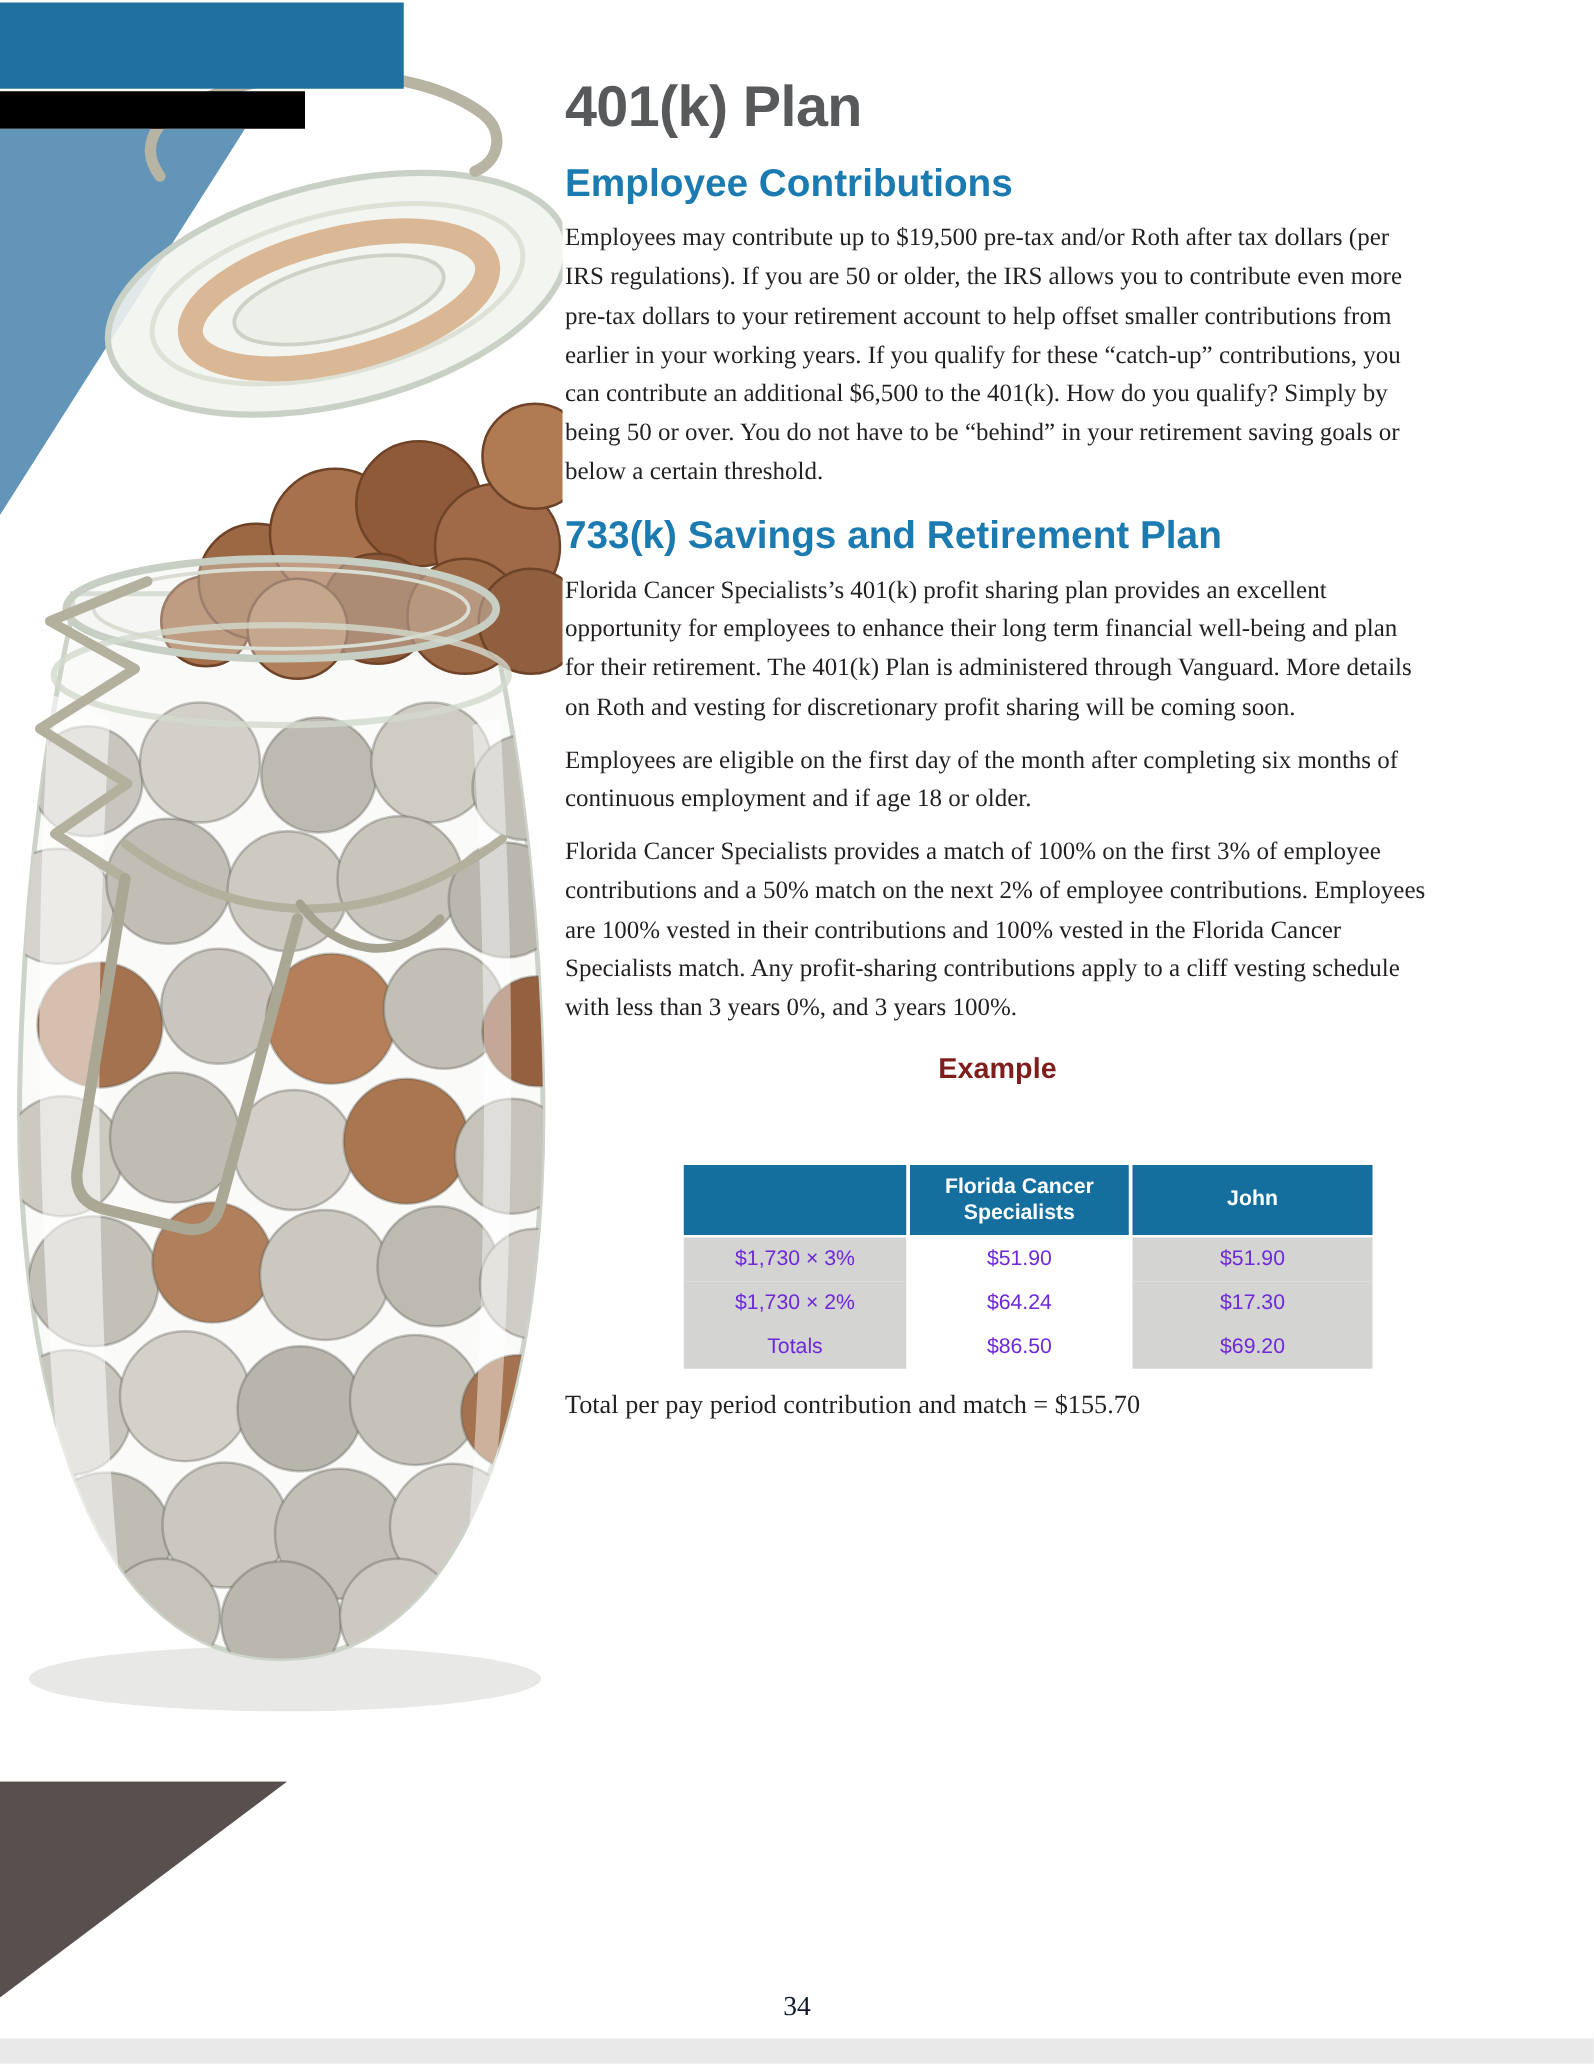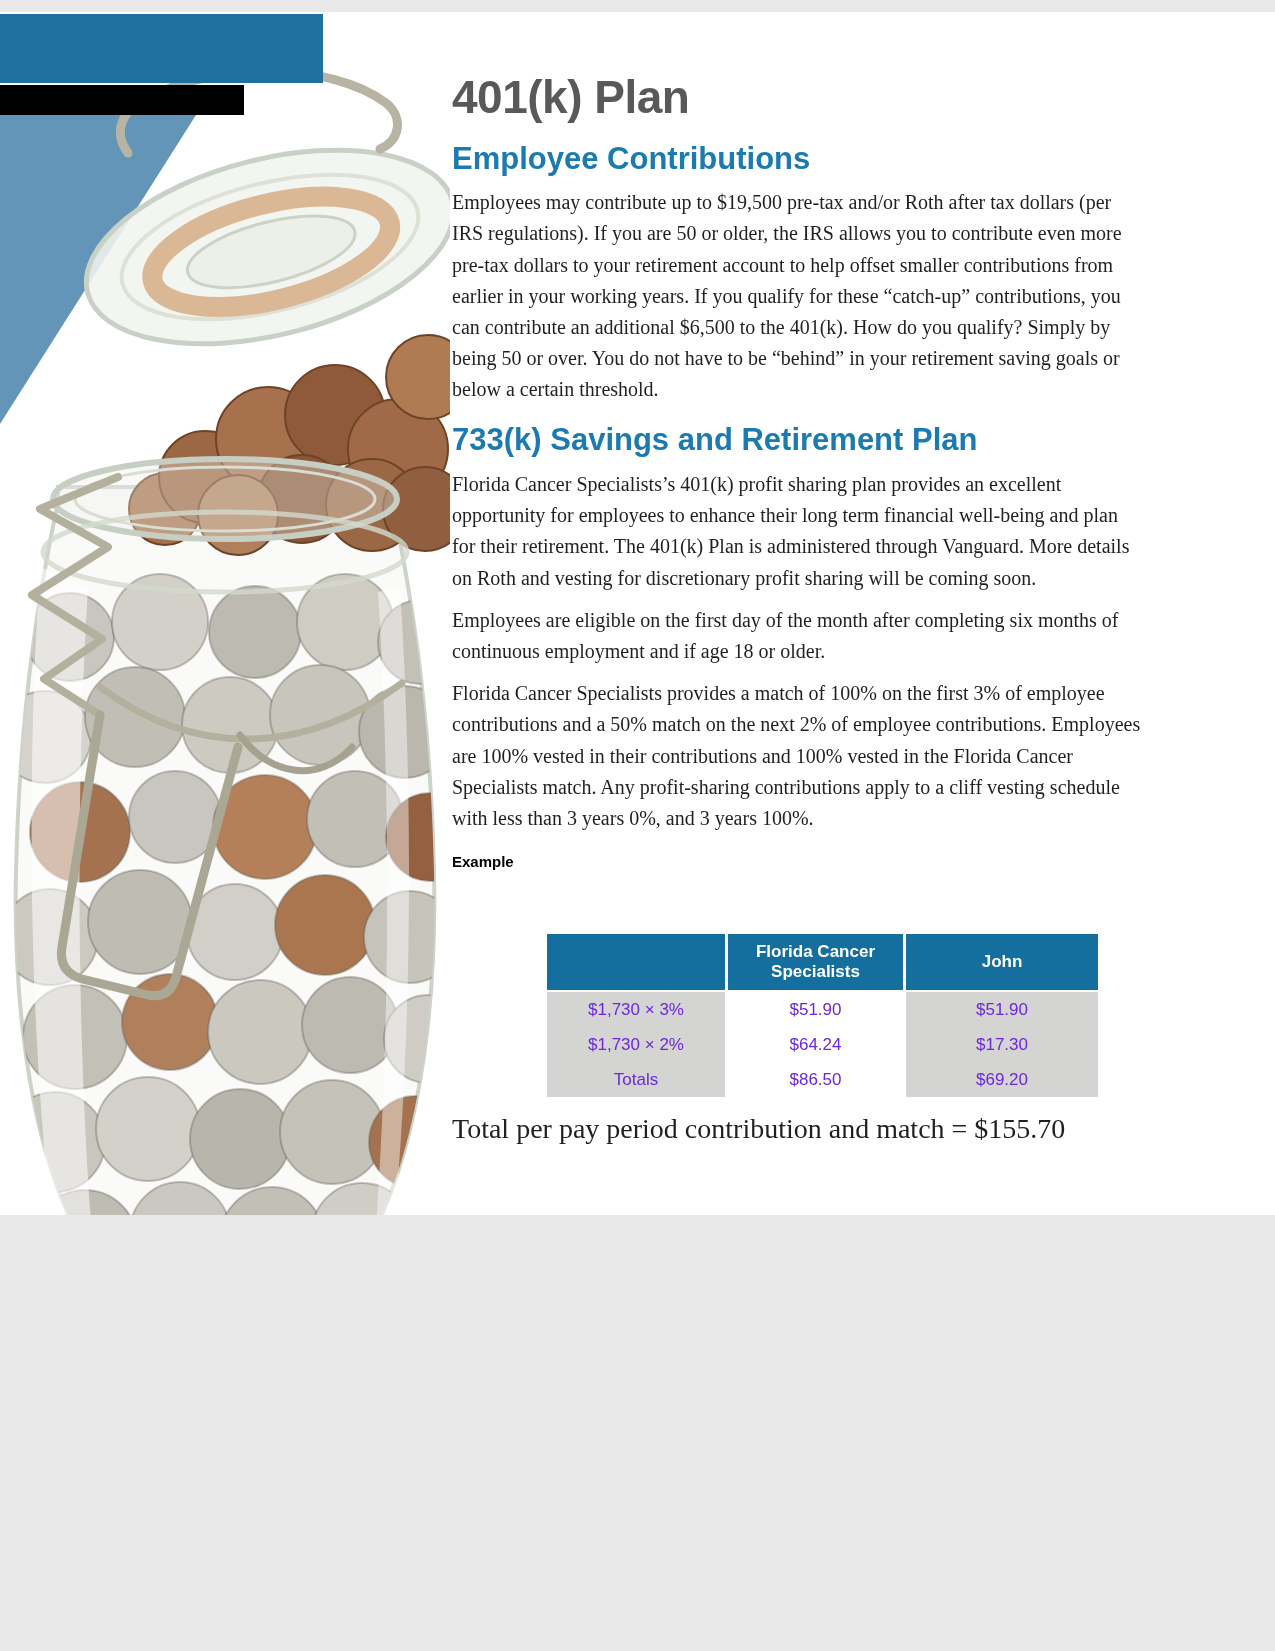--- a/index.html
+++ b/index.html
@@ -1,17 +1,17 @@
 <!DOCTYPE html>
 <html><head>
 <meta charset="utf-8">
 <style>
   html,body { margin:0; padding:0; background:#e9e9e9; }
   .page {
-    position:relative; width:1275px; height:1203px; margin:12px auto;
+    position:relative; width:1275px; height:1631px; margin:0 auto;
     background:#ffffff; overflow:hidden;
     font-family:"Liberation Serif", serif; color:#231f20;
   }
   
   .deco-dark-blue  { position:absolute; left:0; top:2px;  width:323px; height:69px; background:var(--deco_dark_blue,#20719f); z-index:3; }
   .deco-black-bar  { position:absolute; left:0; top:73px; width:244px; height:30px; background:var(--deco_black,#000); z-index:3; }
   .deco-light-triangle {
     position:absolute; left:0; top:103px; width:196px; height:309px;
     background:var(--deco_light_blue,#6295b8);
     clip-path:polygon(0 0, 100% 0, 0 100%); z-index:1;
@@ -28,42 +28,42 @@
   .page-title {
     font-family:"Liberation Sans", sans-serif; font-size:46px; font-weight:700;
     color:var(--title_gray,#58595b); margin:0; line-height:1.12; letter-spacing:-0.5px;
   }
   .section-heading {
     font-family:"Liberation Sans", sans-serif; font-size:31px; font-weight:700;
     color:var(--heading_blue,#1b7ab0); margin:17px 0 0; line-height:1.15;
   }
   .body-text { font-size:20px; line-height:1.56; margin:11px 0 0; }
   .example-heading {
-    font-family:"Liberation Sans", sans-serif; font-size:15px; font-weight:700;
-    color:#000000; margin:19px 0 0; line-height:1.15;
+    font-family:"Liberation Sans", sans-serif; font-size:23px; font-weight:700;
+    color:#7f1d1d; margin:19px 0 0; line-height:1.15;text-align:center;
   }
 
   
   .example-table {
     margin:64px 0 0 95px; width:551px;
     display:grid; grid-template-columns:178px 175px 192px; column-gap:3px;
     font-family:"Liberation Sans", sans-serif; font-size:17px;
   }
   .th {
     background:var(--table_header_blue,#146f9e); color:#ffffff; font-weight:700;
     min-height:56px; margin-bottom:2px; text-align:center; line-height:1.2;
     display:flex; align-items:center; justify-content:center; padding:2px 8px; box-sizing:border-box;
   }
   .td {
     height:35px; display:flex; align-items:center; justify-content:center;
     color:#6d28d9; background:#ffffff;
   }
   .td.gray { background:var(--table_row_gray,#d4d4d3); }
 
-  .total-line { font-size:28px; margin:16px 0 0; }
+  .total-line { font-size:21px; margin:16px 0 0; }
 
   .page-number {
     position:absolute; top:1592px; left:0; width:100%; text-align:center;
     font-size:22px; color:#0f172a; z-index:4; font-family:"Liberation Serif", serif;
   }
 </style>
 </head>
 <body>
 
 <div class="page" style="--heading_blue: #1b7ab0; --title_gray: #58595b; --table_header_blue: #146f9e; --table_row_gray: #d4d4d3; --deco_dark_blue: #20719f; --deco_light_blue: #6295b8; --deco_black: #000000; --deco_bottom_triangle: #57504e;">

